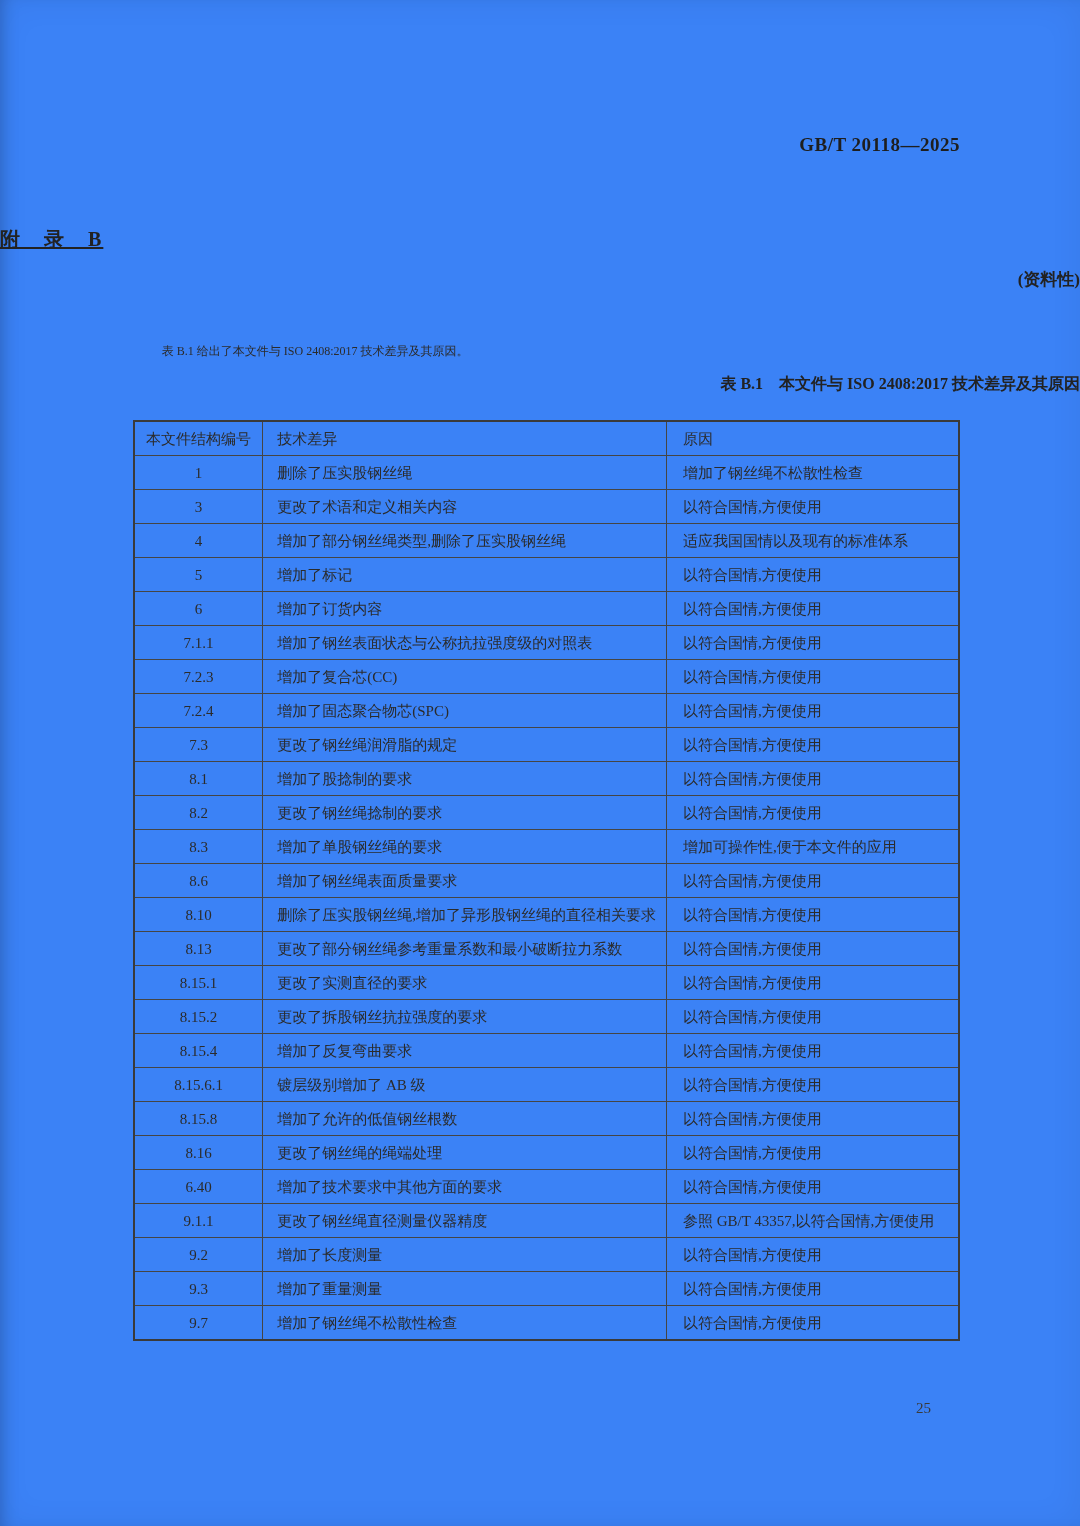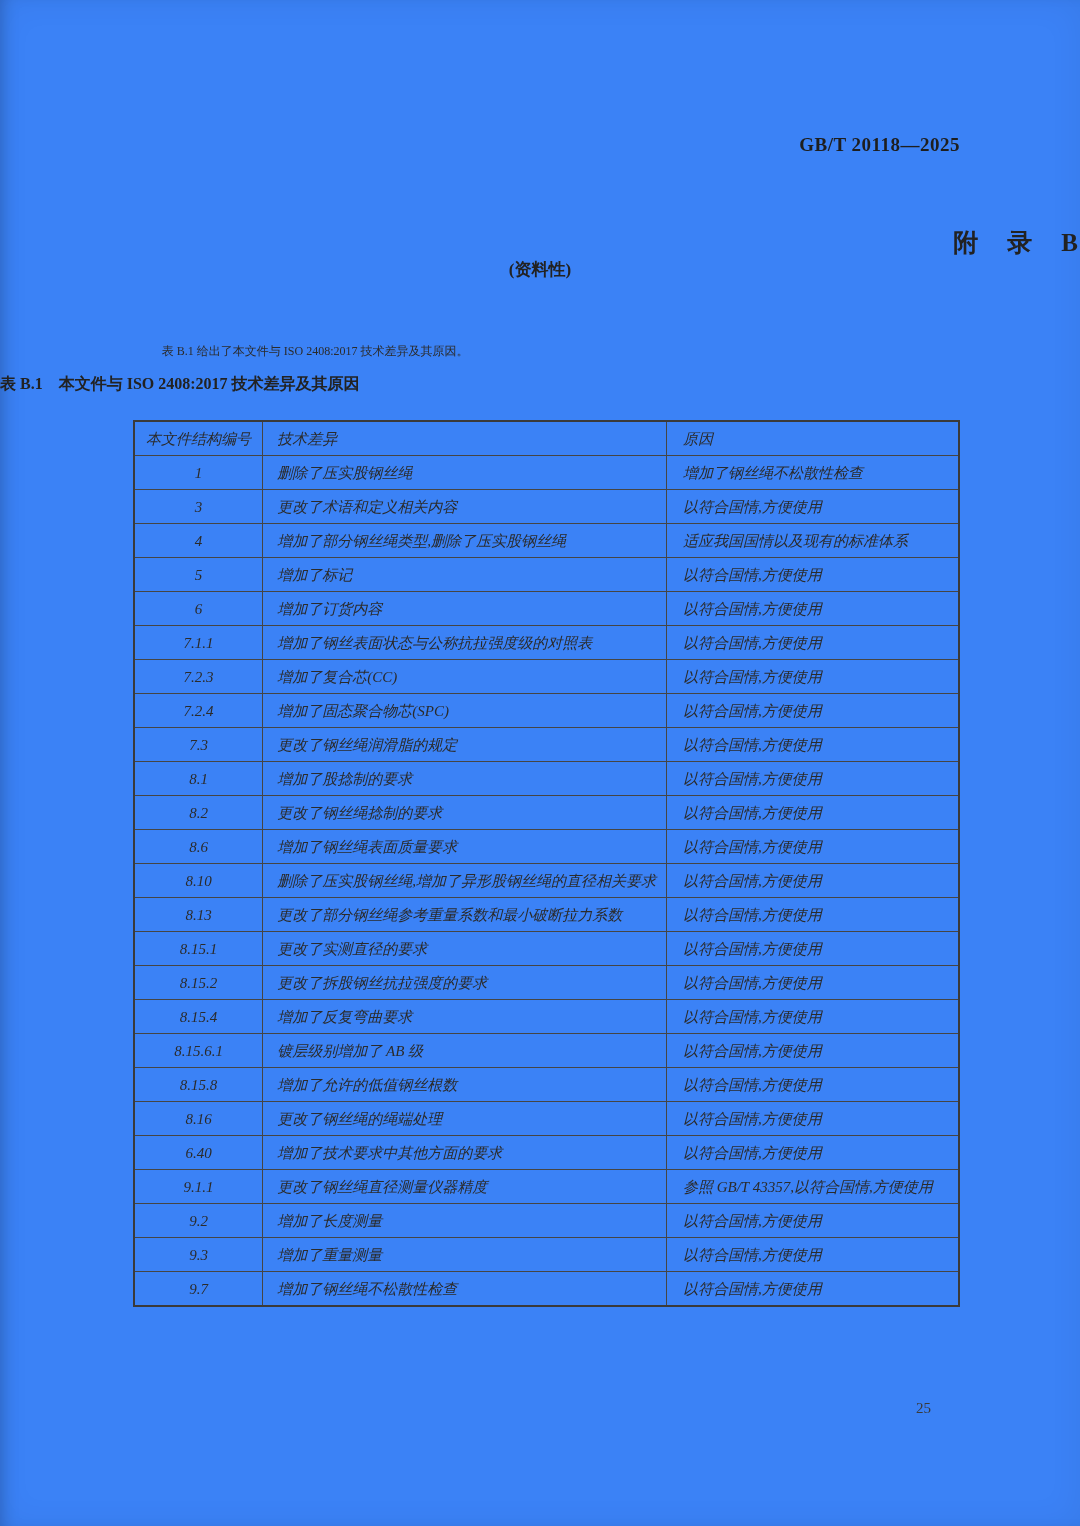--- a/index.html
+++ b/index.html
@@ -25,32 +25,33 @@
     font-size: 19px;
     font-weight: bold;
     letter-spacing: 0.5px;
     color: #1e1e1e;
   }
   .appendix-title {
     position: absolute;
     top: 226px;
     left: 0;
     width: 100%;
+    text-align: left;
+    font-size: 20px;
+    font-weight: bold;
+    letter-spacing: 2px;
+    color: #222;
+    text-decoration: underline;
+  }
+  .appendix-subtitle {
+    position: absolute;
+    top: 268px;
+    left: 0;
+    width: 100%;
     text-align: right;
-    font-size: 25px;
-    font-weight: bold;
-    letter-spacing: 2px;
-    color: #222;
-  }
-  .appendix-subtitle {
-    position: absolute;
-    top: 258px;
-    left: 0;
-    width: 100%;
-    text-align: center;
     font-size: 17px;
     font-weight: bold;
     color: #222;
   }
   .appendix-heading {
     position: absolute;
     top: 287px;
     left: 0;
     width: 100%;
     text-align: center;
@@ -66,21 +67,21 @@
     font-size: 12px;
     line-height: 1.4;
     text-indent: 2.4em;
     color: #2b2b2b;
   }
   .table-caption {
     position: absolute;
     top: 374px;
     left: 0;
     width: 100%;
-    text-align: left;
+    text-align: right;
     font-size: 16px;
     font-weight: bold;
     color: #222;
   }
   table.diff-table {
     position: absolute;
     top: 420px;
     left: 133px;
     width: 827px;
     border-collapse: collapse;
@@ -89,21 +90,21 @@
     color: #2b2b2b;
   }
   table.diff-table th,
   table.diff-table td {
     border: 1px solid #454545;
     font-weight: normal;
     vertical-align: middle;
     line-height: 26px;
     padding: 2px 4px;
   }
-  table.diff-table { border: 2px solid #3a3a3a; font-style: italic; }
+  table.diff-table { border: 2px solid #3a3a3a; }
   table.diff-table thead th { height: 29px; text-align: center; }
   table.diff-table td { height: 29px; }
   table.diff-table .c1 { width: 15.4%; text-align: center; }
   table.diff-table .c2 { width: 49.6%; text-align: left; padding-left: 14px; }
   table.diff-table .c3 { width: 35.0%; text-align: left; padding-left: 16px; }
   .page-number {
     position: absolute;
     top: 1400px;
     left: 916px;
     font-size: 15px;
@@ -184,20 +185,25 @@
       <td class="c1">8.1</td>
       <td class="c2">增加了股捻制的要求</td>
       <td class="c3">以符合国情,方便使用</td>
     </tr>
         <tr>
       <td class="c1">8.2</td>
       <td class="c2">更改了钢丝绳捻制的要求</td>
       <td class="c3">以符合国情,方便使用</td>
     </tr>
         <tr>
+      <td class="c1">8.3</td>
+      <td class="c2">增加了单股钢丝绳的要求</td>
+      <td class="c3">增加可操作性,便于本文件的应用</td>
+    </tr>
+        <tr>
       <td class="c1">8.6</td>
       <td class="c2">增加了钢丝绳表面质量要求</td>
       <td class="c3">以符合国情,方便使用</td>
     </tr>
         <tr>
       <td class="c1">8.10</td>
       <td class="c2">删除了压实股钢丝绳,增加了异形股钢丝绳的直径相关要求</td>
       <td class="c3">以符合国情,方便使用</td>
     </tr>
         <tr>

